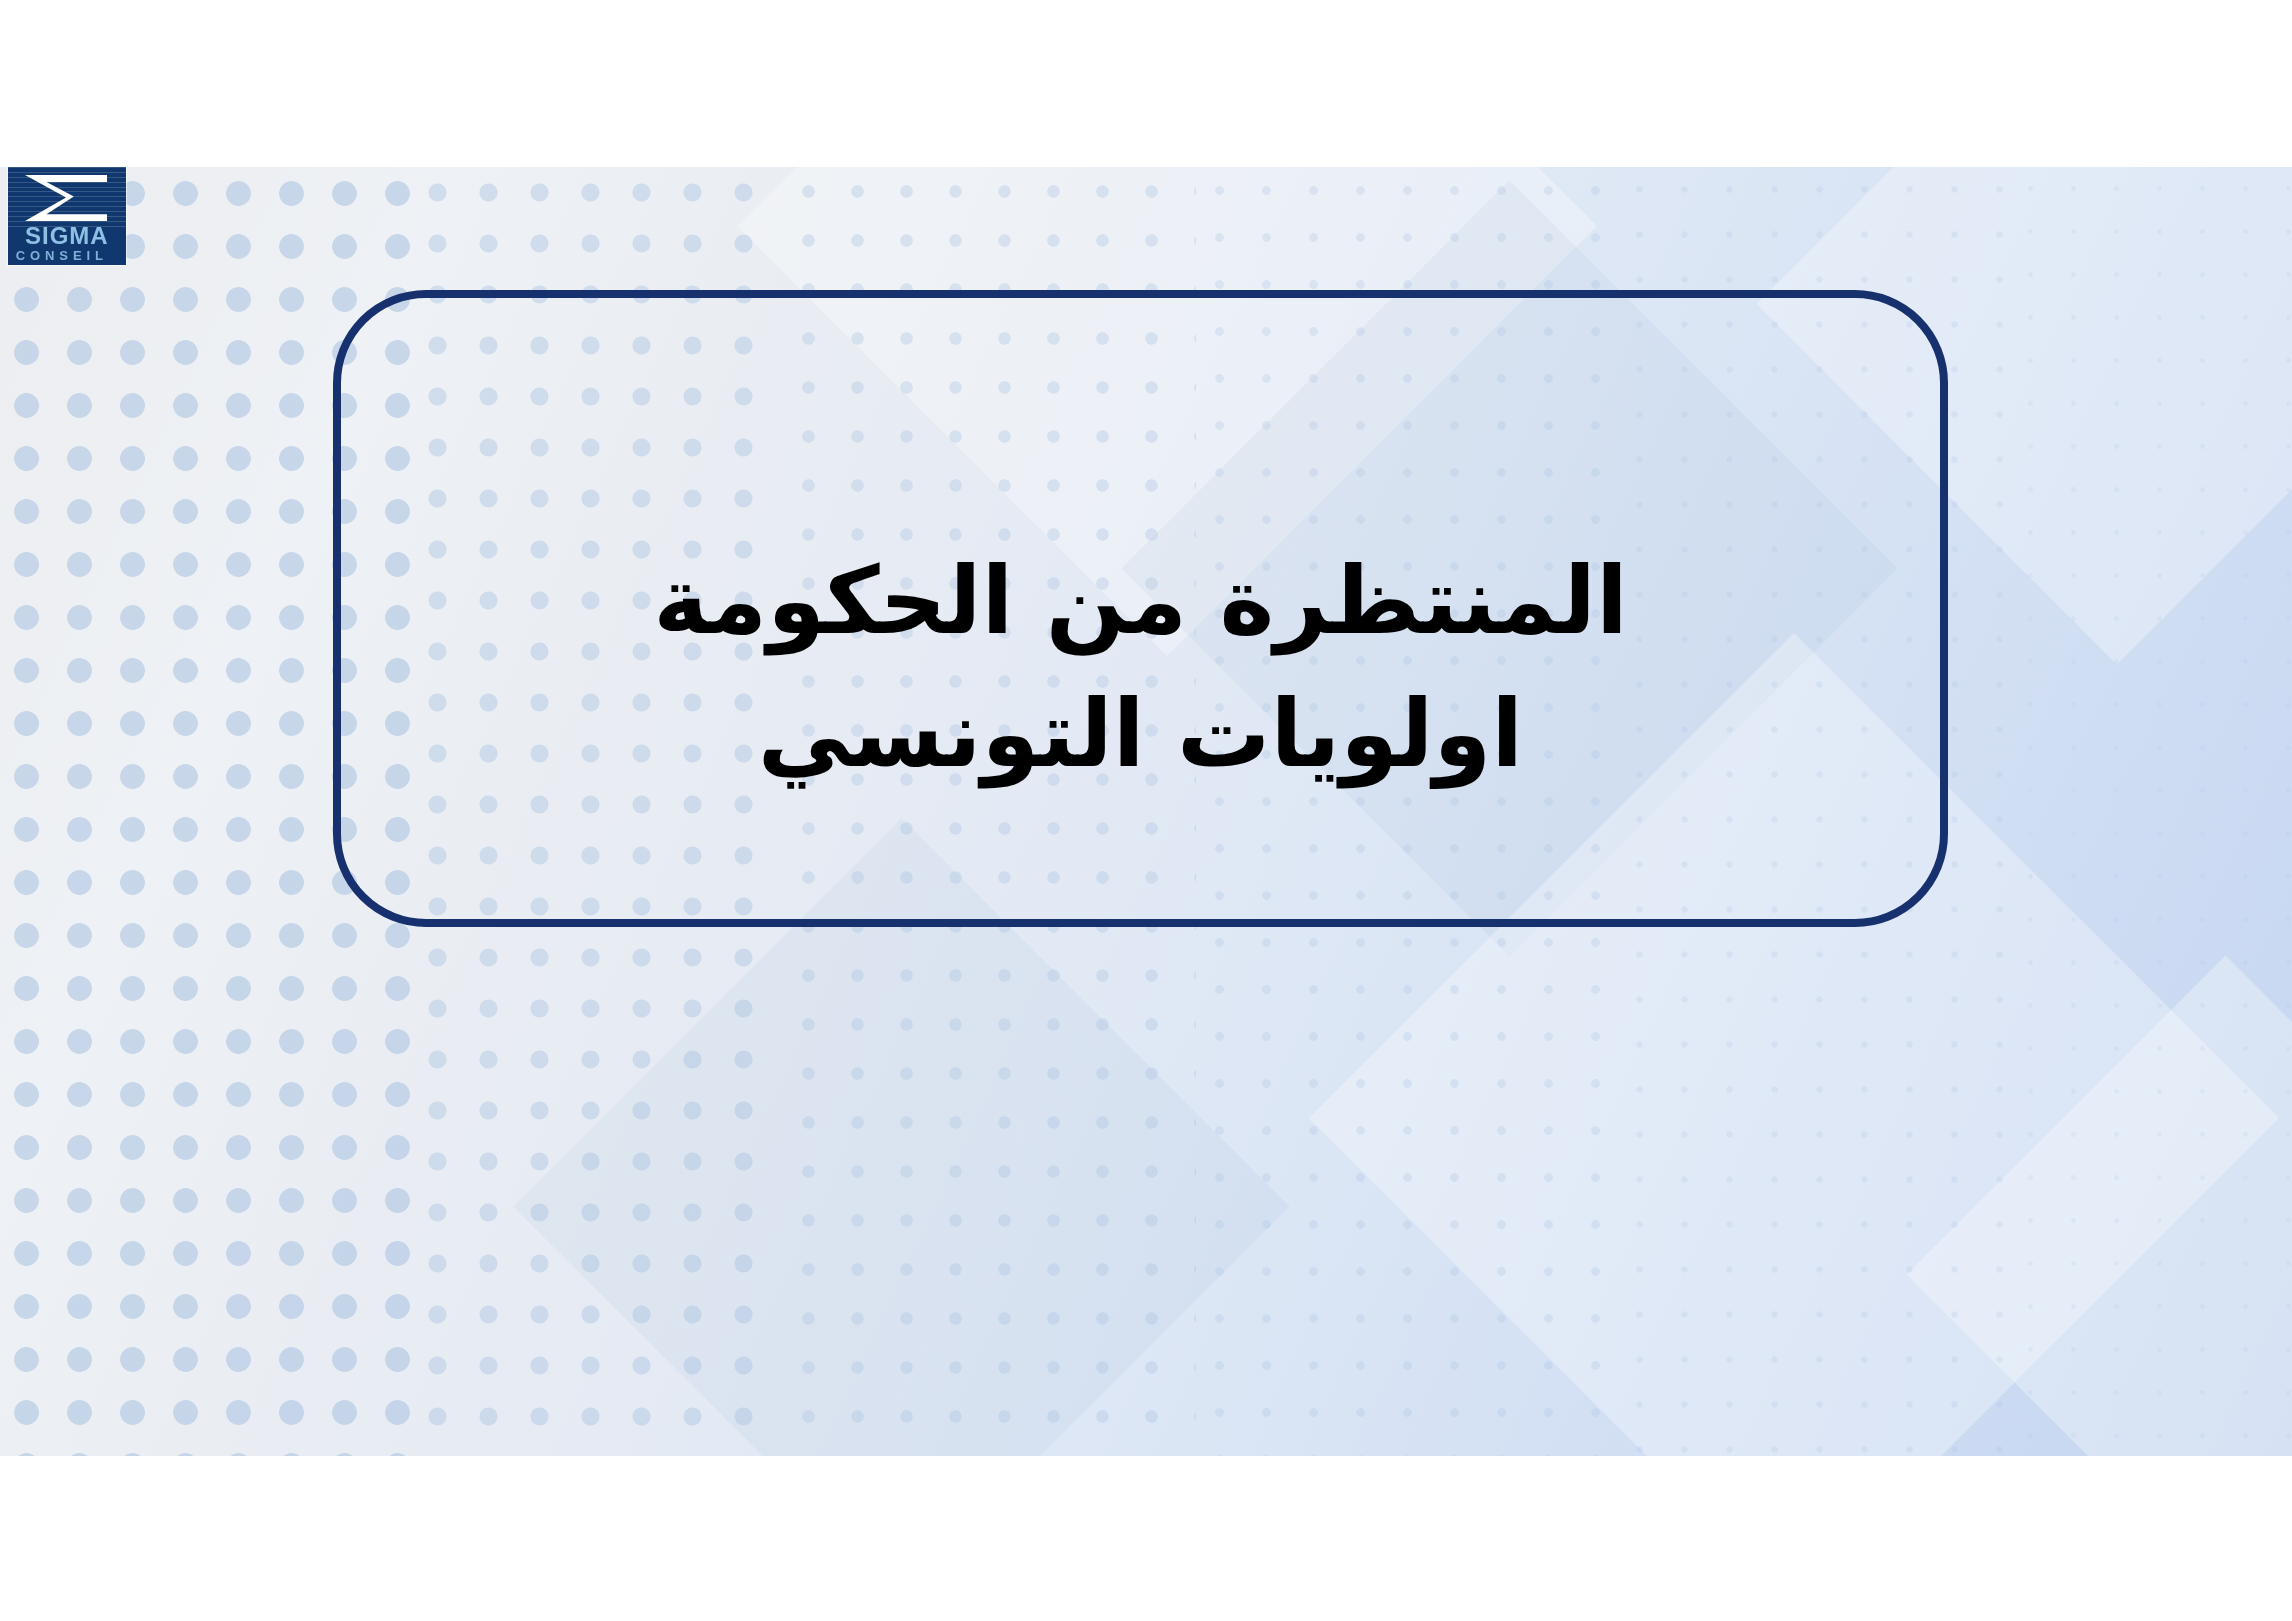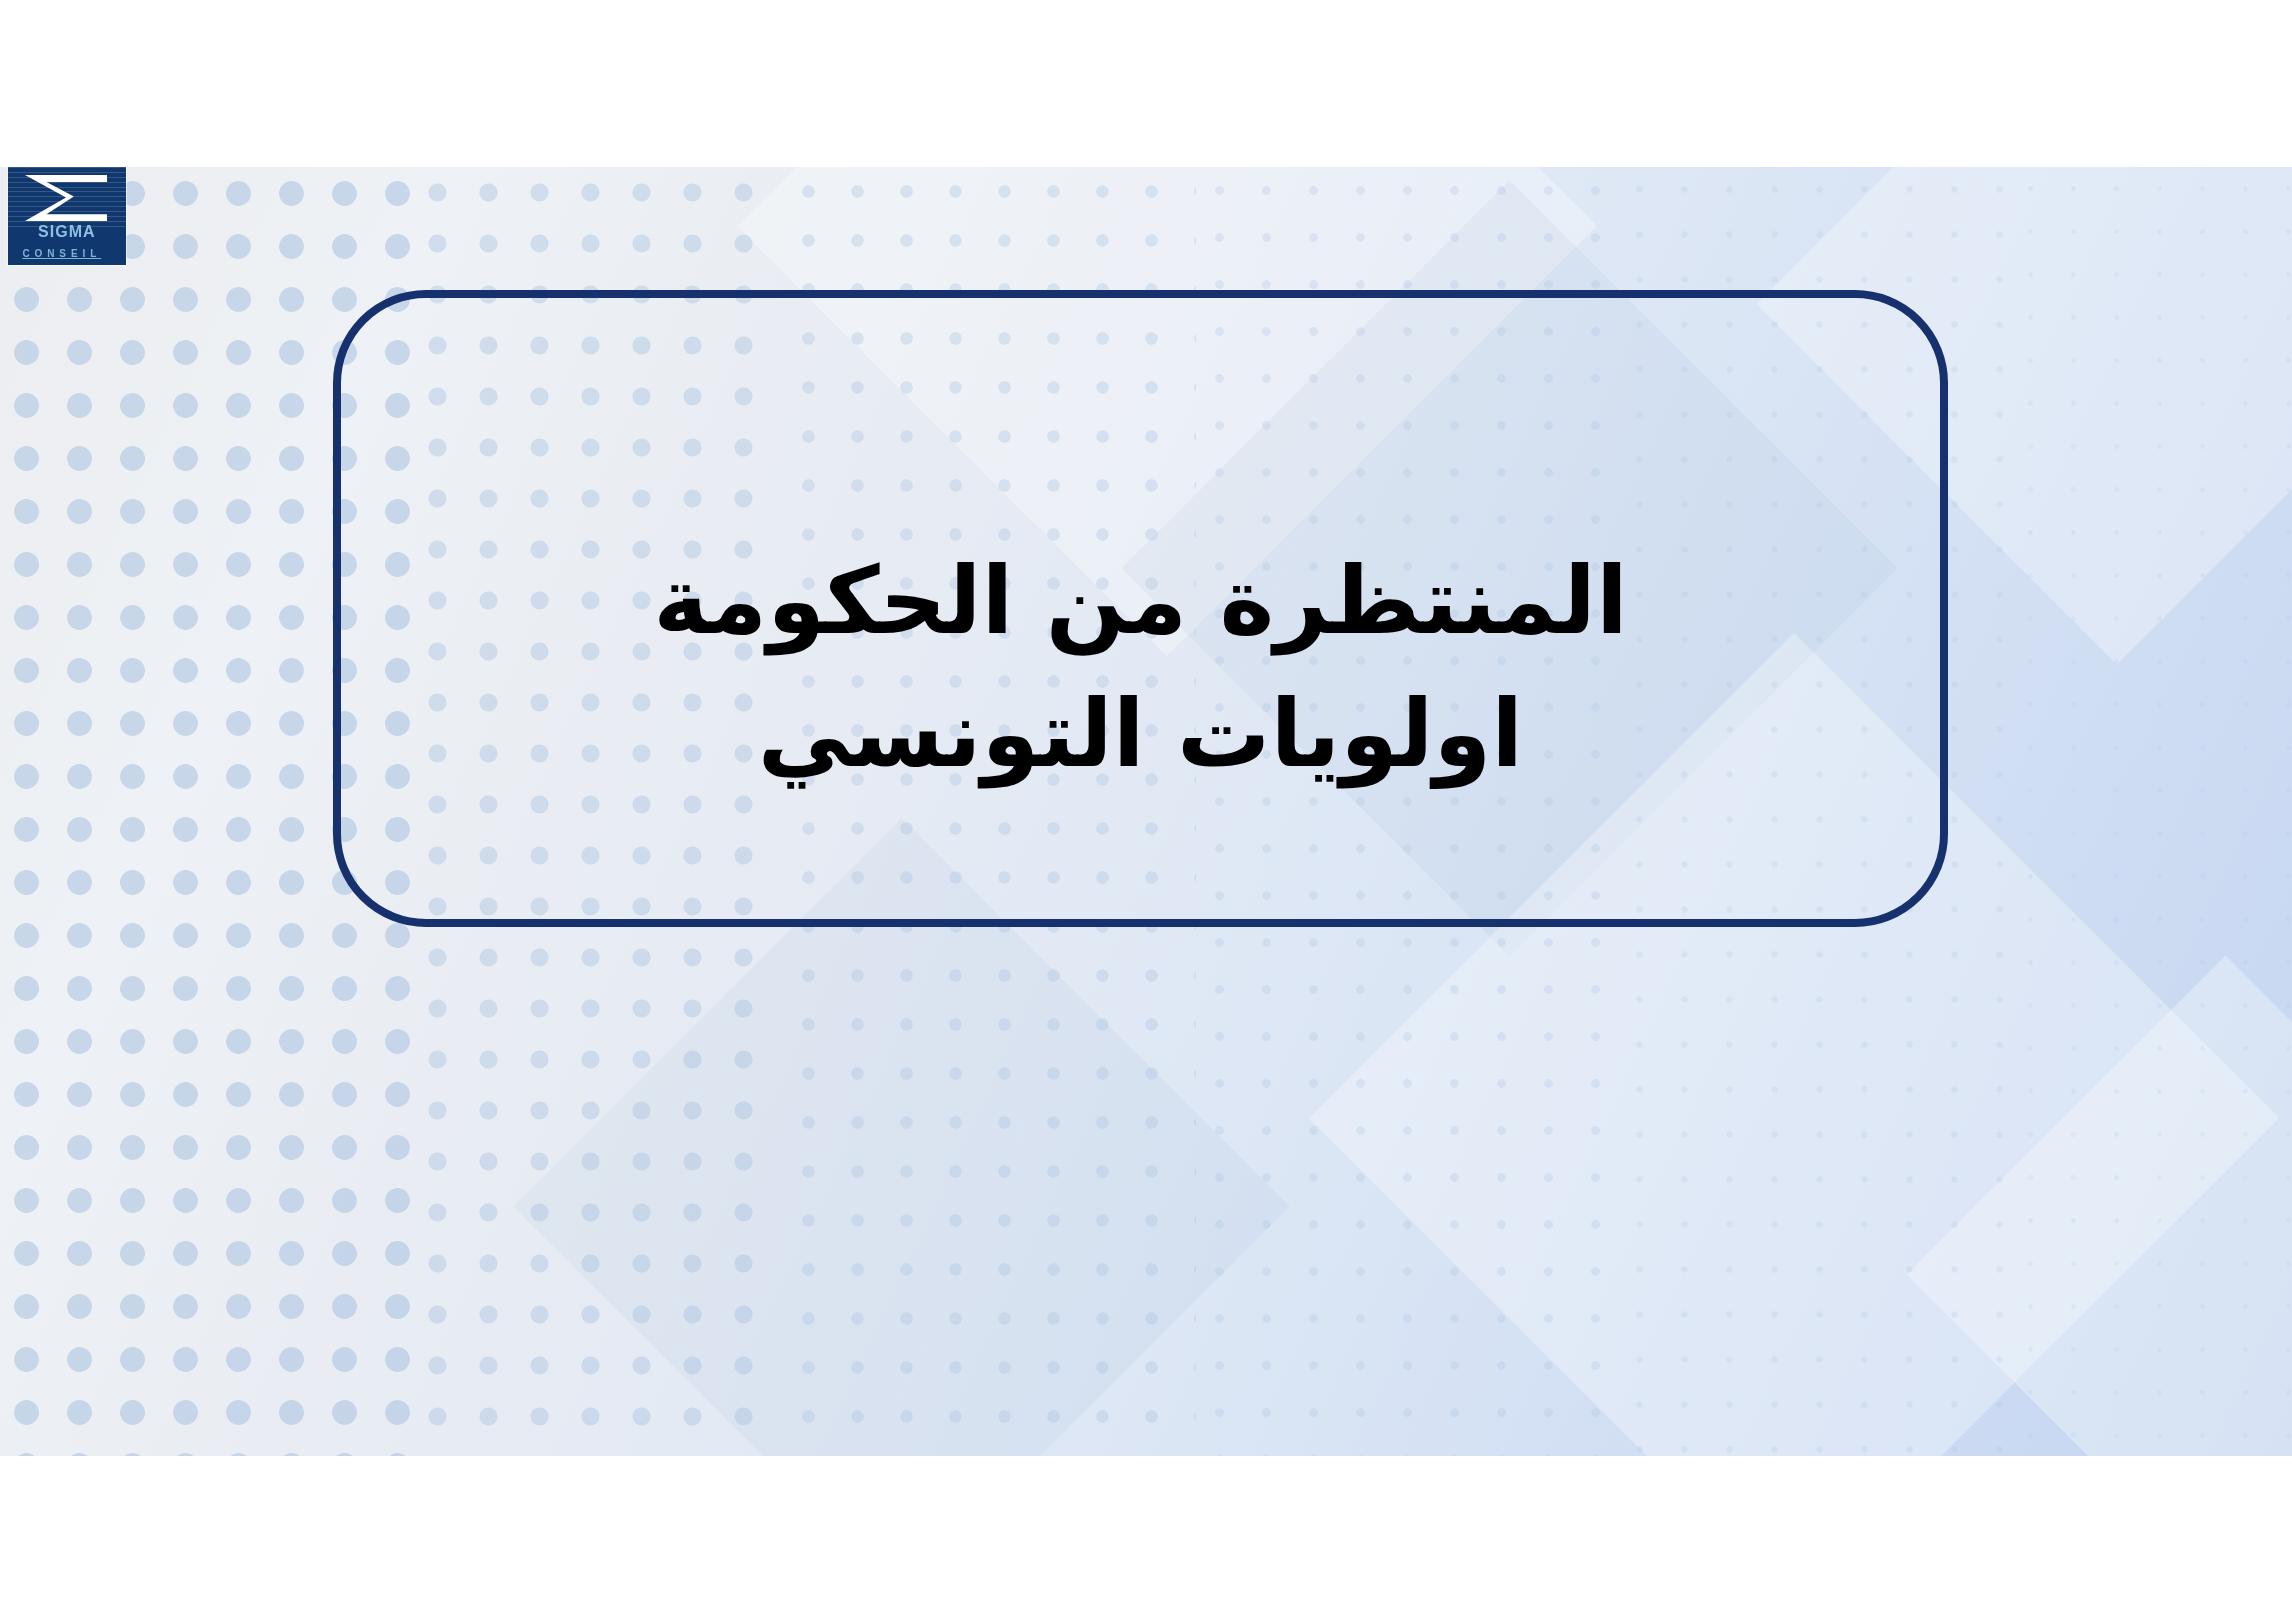--- a/index.html
+++ b/index.html
@@ -75,28 +75,28 @@
   #logo .stripes{
     position:absolute; left:0; top:0; width:118px; height:61px;
     background-image:repeating-linear-gradient(to bottom,
       rgba(255,255,255,0.16) 0px, rgba(255,255,255,0.16) 1px,
       rgba(0,0,0,0) 1px, rgba(0,0,0,0) 4.9px);
   }
   #logo svg{ position:absolute; left:17.6px; top:7.8px; }
   #logo .name{
     position:absolute; left:0; top:57px; width:118px;
     text-align:center; color:#8dc0e4;
-    font-size:16px; font-weight:bold; letter-spacing:1px;
+    font-size:24px; font-weight:bold; letter-spacing:1px;
     font-family:"Liberation Sans", sans-serif; line-height:1;
   }
   #logo .sub{
     position:absolute; left:0; top:82px; width:108px;
     text-align:center; color:#7fb0d8;
-    font-size:10px; letter-spacing:4.9px; font-weight:bold;
-    font-family:"Liberation Sans", sans-serif; line-height:1;text-decoration:underline;
+    font-size:13px; letter-spacing:4.9px; font-weight:bold;
+    font-family:"Liberation Sans", sans-serif; line-height:1;
   }
 
   
   #frame{
     position:absolute;
     left:333px; top:123px;
     width:1615px; height:637px;
     border:8.8px solid #17306e;
     border-radius:93px;
     box-sizing:border-box;

